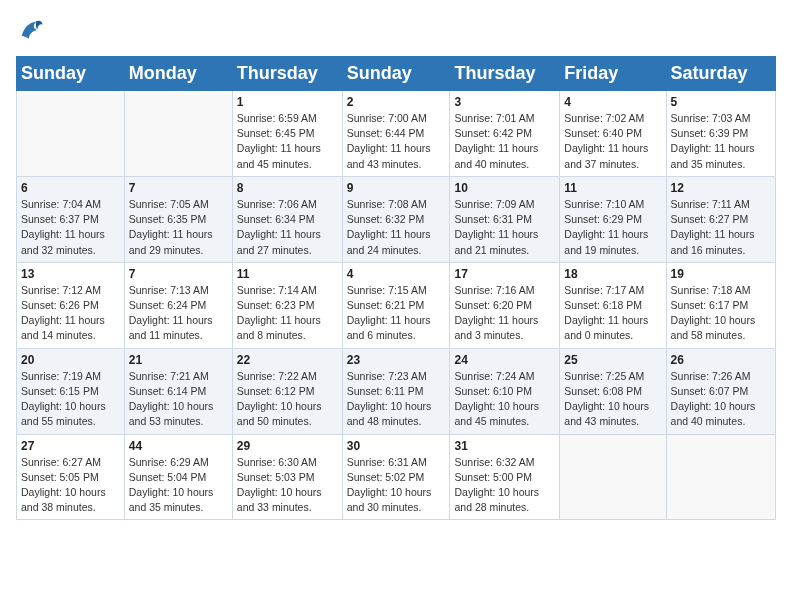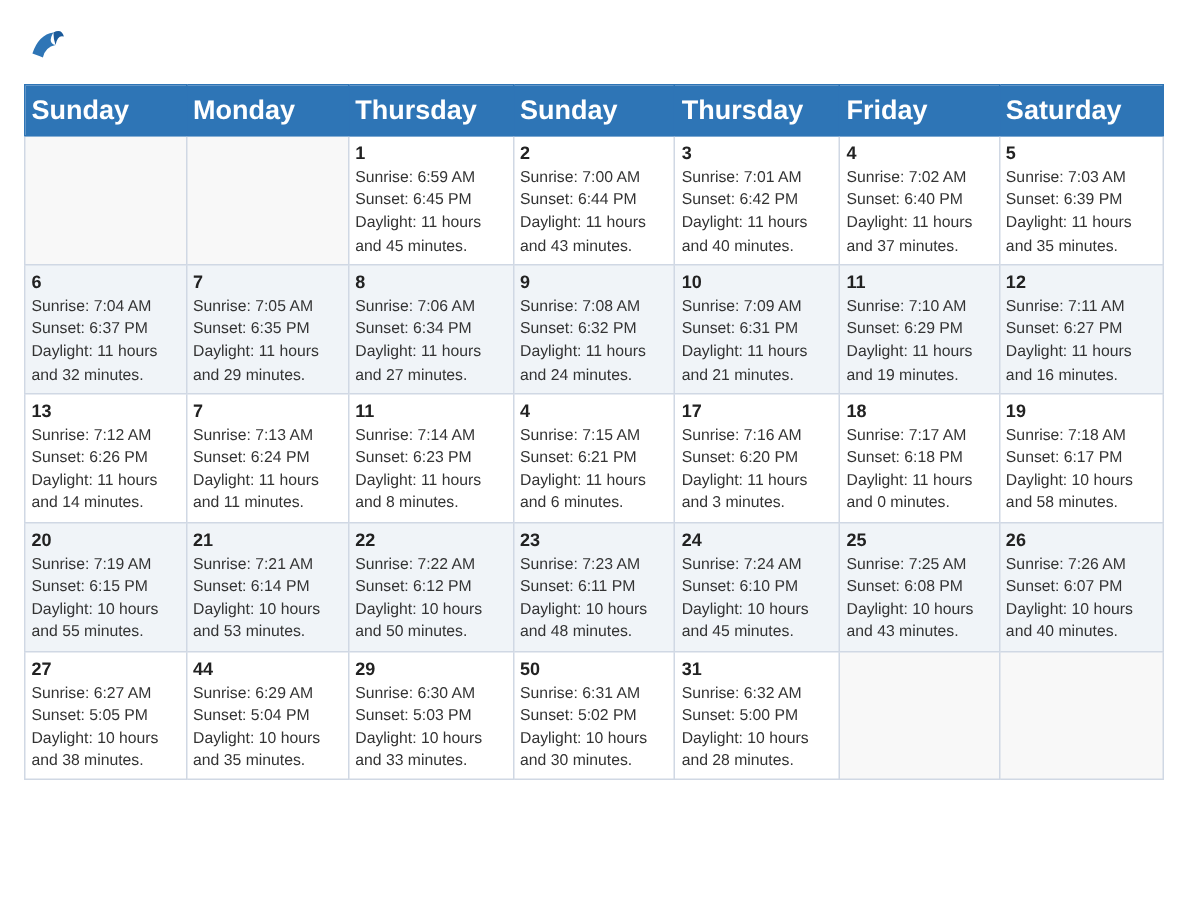--- a/index.html
+++ b/index.html
@@ -240,21 +240,21 @@
         </td>
         <td>
           <div class="day-num">44</div>
           <div class="day-info">Sunrise: 6:29 AM<br>Sunset: 5:04 PM<br>Daylight: 10 hours and 35 minutes.</div>
         </td>
         <td>
           <div class="day-num">29</div>
           <div class="day-info">Sunrise: 6:30 AM<br>Sunset: 5:03 PM<br>Daylight: 10 hours and 33 minutes.</div>
         </td>
         <td>
-          <div class="day-num">50</div>
+          <div class="day-num">30</div>
           <div class="day-info">Sunrise: 6:31 AM<br>Sunset: 5:02 PM<br>Daylight: 10 hours and 30 minutes.</div>
         </td>
         <td>
           <div class="day-num">31</div>
           <div class="day-info">Sunrise: 6:32 AM<br>Sunset: 5:00 PM<br>Daylight: 10 hours and 28 minutes.</div>
         </td>
         <td class="empty-cell"></td>
         <td class="empty-cell"></td>
       </tr>
     </tbody>

